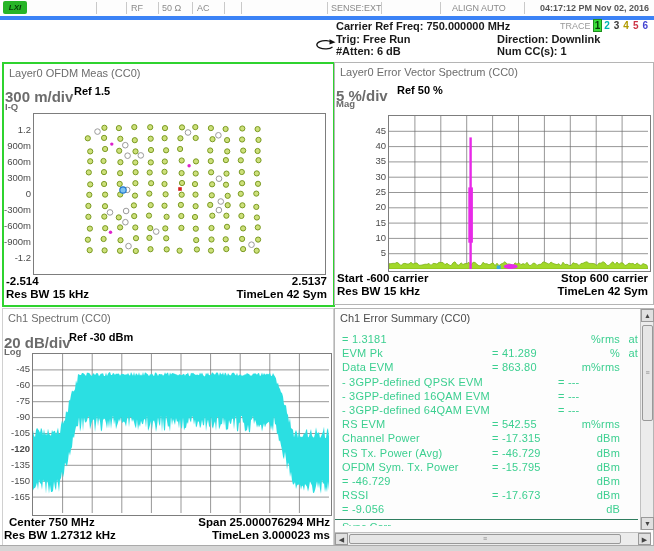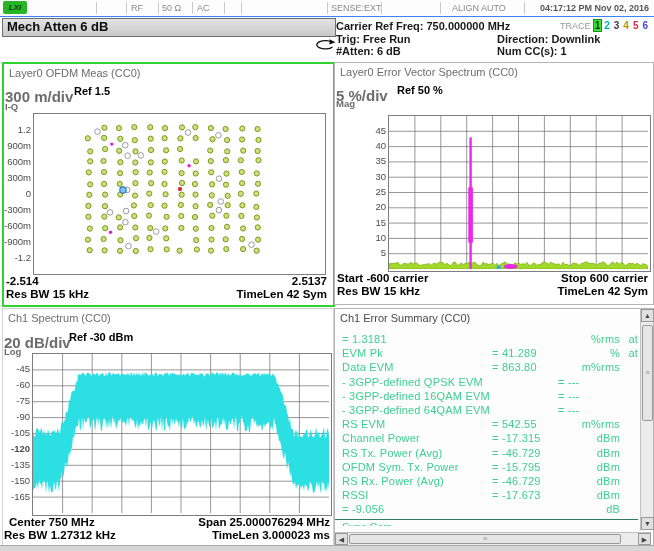--- a/index.html
+++ b/index.html
@@ -1,19 +1,19 @@
 <!DOCTYPE html>
 <html><head>
 <meta charset="utf-8">
 <style>
   html,body{margin:0;padding:0;background:#e9e9e9;}
   #screen{position:relative;width:654px;height:551px;background:#ffffff;
     font-family:"Liberation Sans",sans-serif;overflow:hidden;color:#111;}
   
-  #ruler{position:absolute;left:0;top:0;width:654px;height:16px;background:#fdfdfd;border-bottom:1px solid #3b82f6;}
+  #ruler{position:absolute;left:0;top:0;width:654px;height:16px;background:#fdfdfd;border-bottom:4px solid #3b82f6;}
   .ruler-item{position:absolute;top:3px;font-size:9px;color:#8a8a8a;white-space:nowrap;}
   .ruler-div{position:absolute;top:2px;width:1px;height:12px;background:#c9c9c9;}
   #lxi{position:absolute;left:3px;top:1px;width:24px;height:13px;background:#27b427;border-radius:2px;
     color:#073c07;font-size:8px;font-weight:bold;font-style:italic;text-align:center;line-height:13px;}
   #datetime{right:5px;color:#555;font-weight:bold;}
   
   #mech-bar{position:absolute;left:2px;top:18px;width:328px;height:17px;background:linear-gradient(#e3e3e3,#c9c9c9);
     border:1px solid #6e6e6e;font-size:13px;font-weight:bold;color:#0b0b0b;padding-left:4px;line-height:16px;}
   .hdr{position:absolute;font-size:11px;font-weight:bold;color:#1a1a1a;white-space:nowrap;}
   #trace-box{position:absolute;right:5px;top:20px;font-size:9px;color:#999;display:flex;align-items:center;gap:3px;}
@@ -73,21 +73,20 @@
     <div class="ruler-div" style="left:158px"></div>
     <div class="ruler-div" style="left:192px"></div>
     <div class="ruler-div" style="left:224px"></div>
     <div class="ruler-div" style="left:241px"></div>
     <div class="ruler-div" style="left:327px"></div>
     <div class="ruler-div" style="left:381px"></div>
     <div class="ruler-div" style="left:440px"></div>
     <div class="ruler-div" style="left:524px"></div>
   </div>
 
-  <div id="mech-bar">Mech Atten 6 dB</div>
   <div class="hdr" style="left:336px;top:20px">Carrier Ref Freq: 750.000000 MHz</div>
   <div id="trace-box">
     <span>TRACE</span>
     <span style="display:flex;gap:2px">
         <span class="trace-num" style="color: rgb(6, 64, 6); background: rgb(59, 223, 59); outline: rgb(29, 143, 29) solid 1px;">1</span>
         <span class="trace-num" style="color: rgb(0, 179, 179);">2</span>
         <span class="trace-num" style="color: rgb(60, 60, 60);">3</span>
         <span class="trace-num" style="color: rgb(176, 154, 0);">4</span>
         <span class="trace-num" style="color: rgb(204, 51, 68);">5</span>
         <span class="trace-num" style="color: rgb(70, 70, 210);">6</span>
@@ -439,21 +438,20 @@
           <span class="sunit">dBm</span>
           <span class="sextra"></span>
         </div>
         <div class="srow">
           <span class="sname">OFDM Sym. Tx. Power</span>
           <span class="sval">= -15.795</span>
           <span class="sunit">dBm</span>
           <span class="sextra"></span>
         </div>
         <div class="srow">
-          <span class="sname">RS Rx. Power (Avg)</span>
           <span class="sval">= -46.729</span>
           <span class="sunit">dBm</span>
           <span class="sextra"></span>
         </div>
         <div class="srow">
           <span class="sname">RSSI</span>
           <span class="sval">= -17.673</span>
           <span class="sunit">dBm</span>
           <span class="sextra"></span>
         </div>

